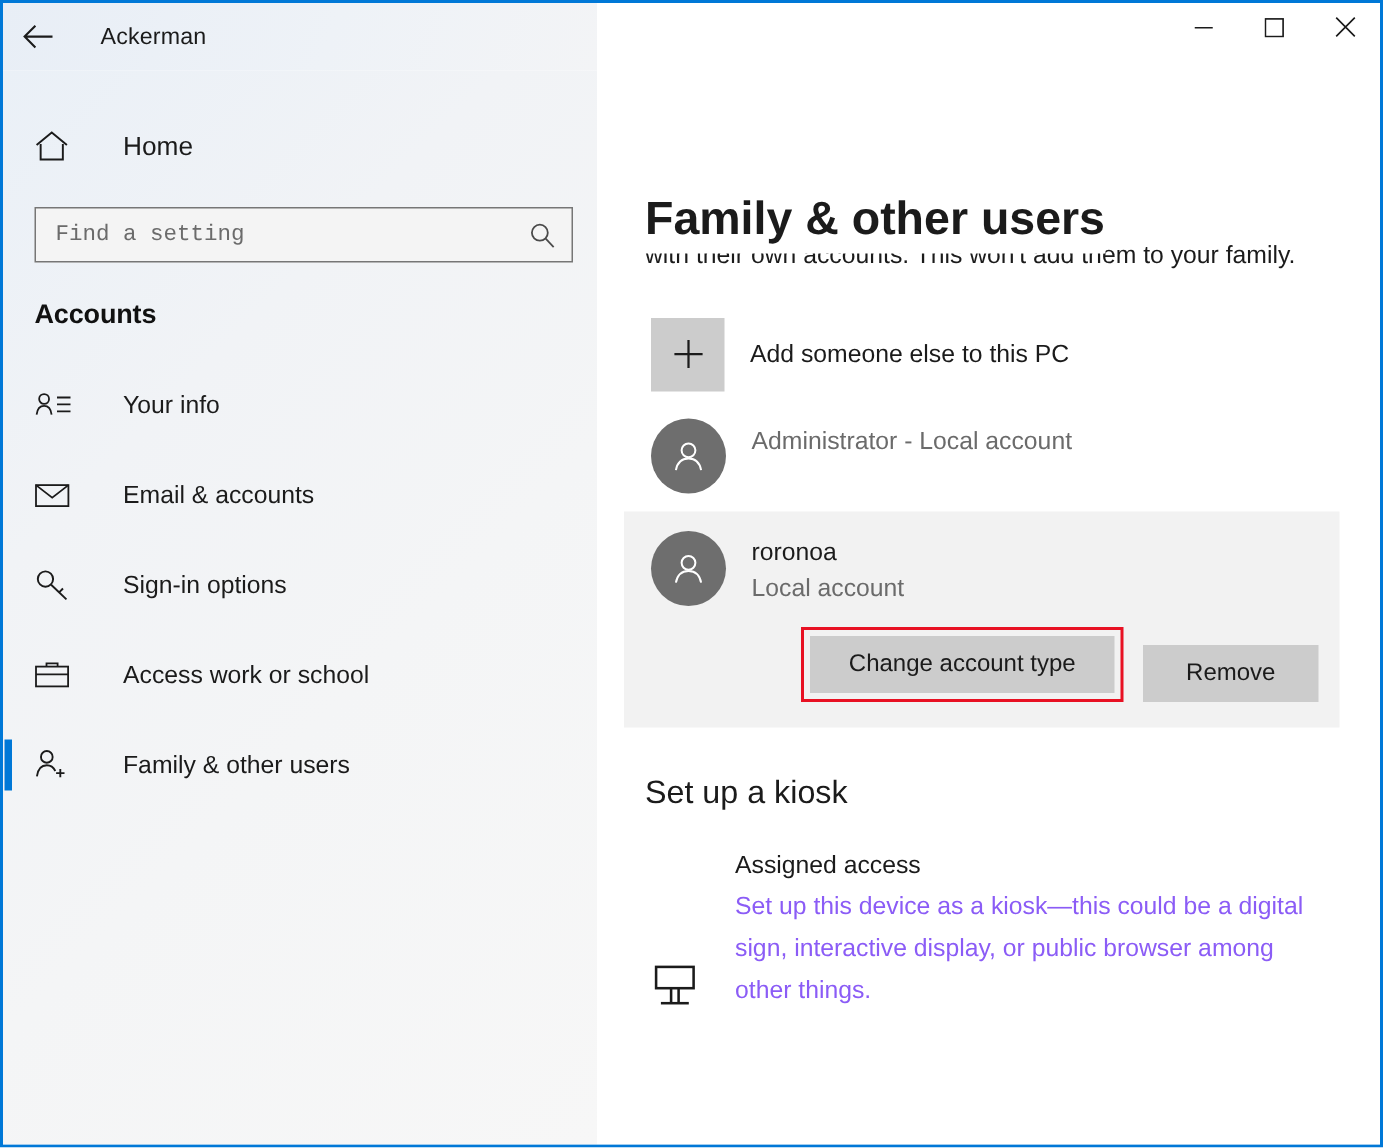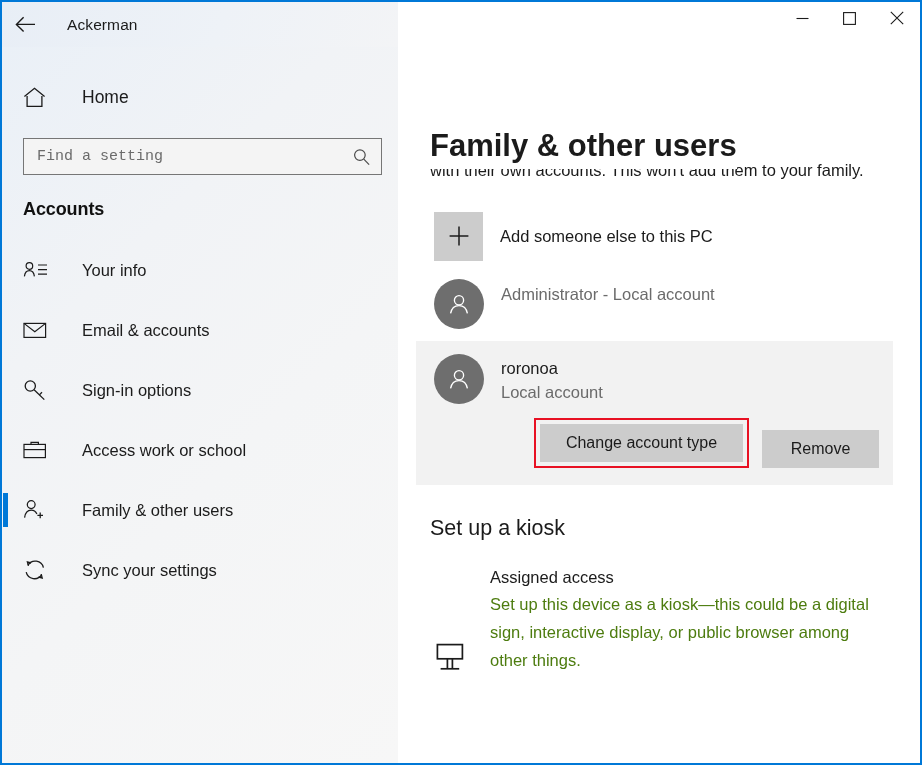--- a/index.html
+++ b/index.html
@@ -337,21 +337,21 @@
     padding-top: 3px;
   }
   #kiosk-text { margin-left: 12px; width: 400px; }
   #kiosk-title {
     font-size: 16.5px;
     color: #1b1b1b;
     line-height: 24px;
   }
   #kiosk-desc {
     font-size: 16.5px;
-    color: #4d7c0f;
+    color: #8b5cf6;
     line-height: 28px;
     margin-top: 1px;
   }
 </style>
 </head>
 <body>
 
 <div id="window">
 
   <div id="titlebar">
@@ -463,31 +463,20 @@
         <span class="nav-ico">
           <svg width="25" height="22" viewBox="0 0 25 22">
             <circle cx="8.2" cy="5.6" r="3.9" fill="none" stroke="#1b1b1b" stroke-width="1.25"></circle>
             <path d="M1.6 18.6 C2.3 13.6 5.0 11.2 8.2 11.2 C10.5 11.2 12.6 12.4 13.9 15.0" fill="none" stroke="#1b1b1b" stroke-width="1.25"></path>
             <path d="M17.2 13.6 V19.2 M14.4 16.4 H20.0" stroke="#1b1b1b" stroke-width="1.25" fill="none"></path>
           </svg>
         </span>
         <span class="nav-label">Family &amp; other users</span>
       </div>
 
-      <div class="nav-item">
-        <span class="nav-ico">
-          <svg width="24" height="22" viewBox="0 0 24 22">
-            <path d="M3.2 13.2 A8.4 8.4 0 0 0 18.6 15.6" fill="none" stroke="#1b1b1b" stroke-width="1.3"></path>
-            <path d="M20.4 8.6 A8.4 8.4 0 0 0 5.0 6.2" fill="none" stroke="#1b1b1b" stroke-width="1.3"></path>
-            <path d="M18.2 15.2 L19.2 19.0 L15.5 18.0" fill="none" stroke="#1b1b1b" stroke-width="1.3"></path>
-            <path d="M5.4 6.8 L4.4 3.0 L8.1 4.0" fill="none" stroke="#1b1b1b" stroke-width="1.3"></path>
-          </svg>
-        </span>
-        <span class="nav-label">Sync your settings</span>
-      </div>
 
     </div>
   </div>
 
   <div id="main">
 
     <div id="scrolled-para">with their own accounts. This won't add them to your family.</div>
 
     <h1 id="page-title">Family &amp; other users</h1>
 

